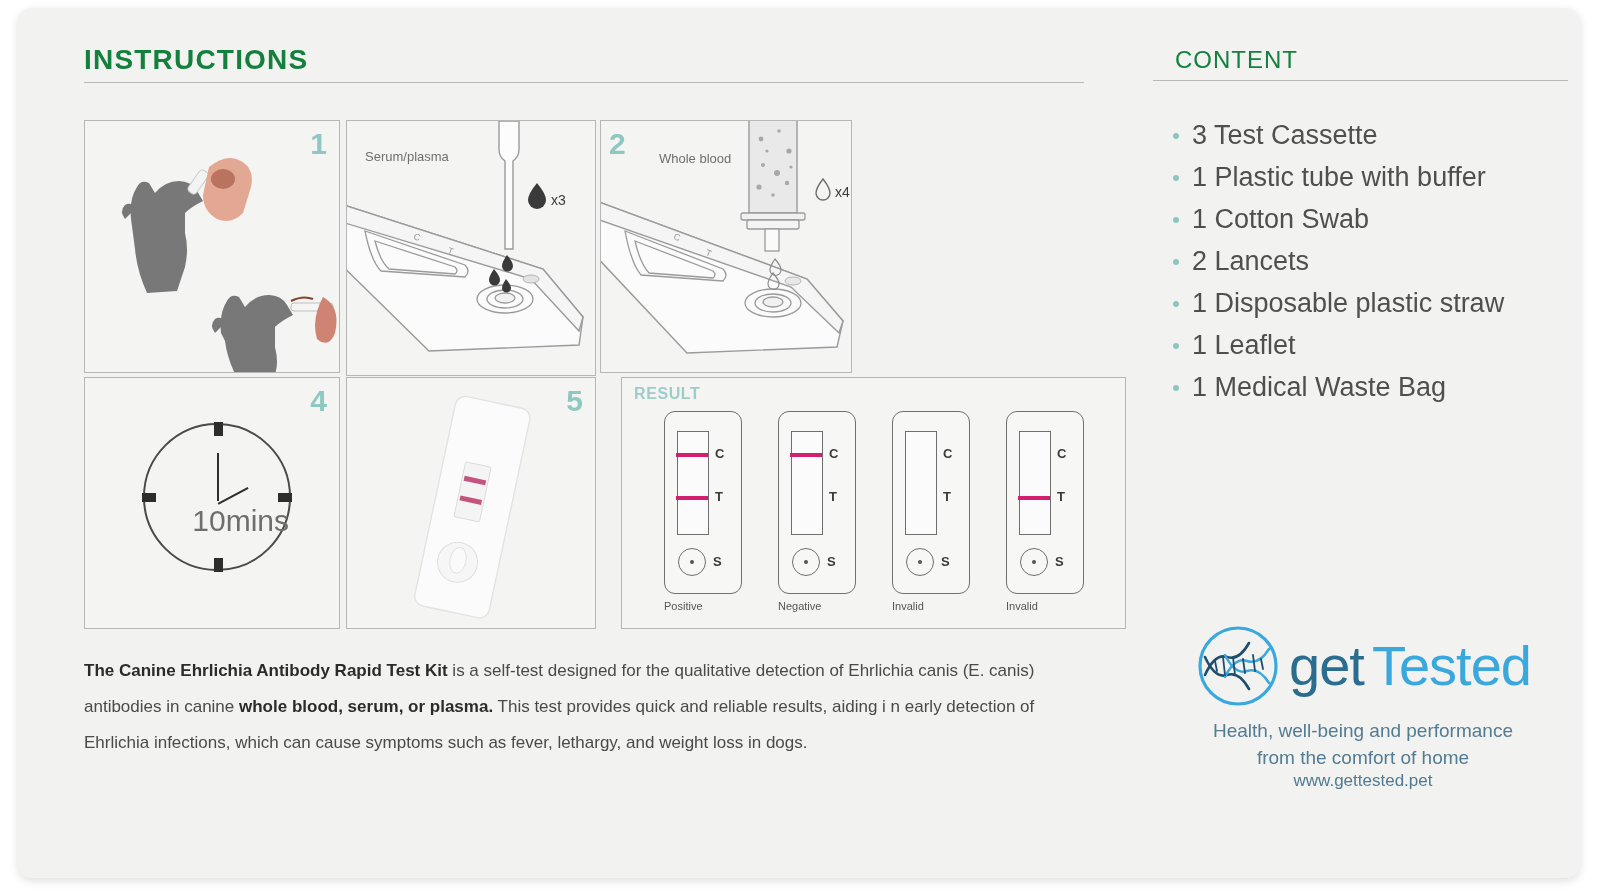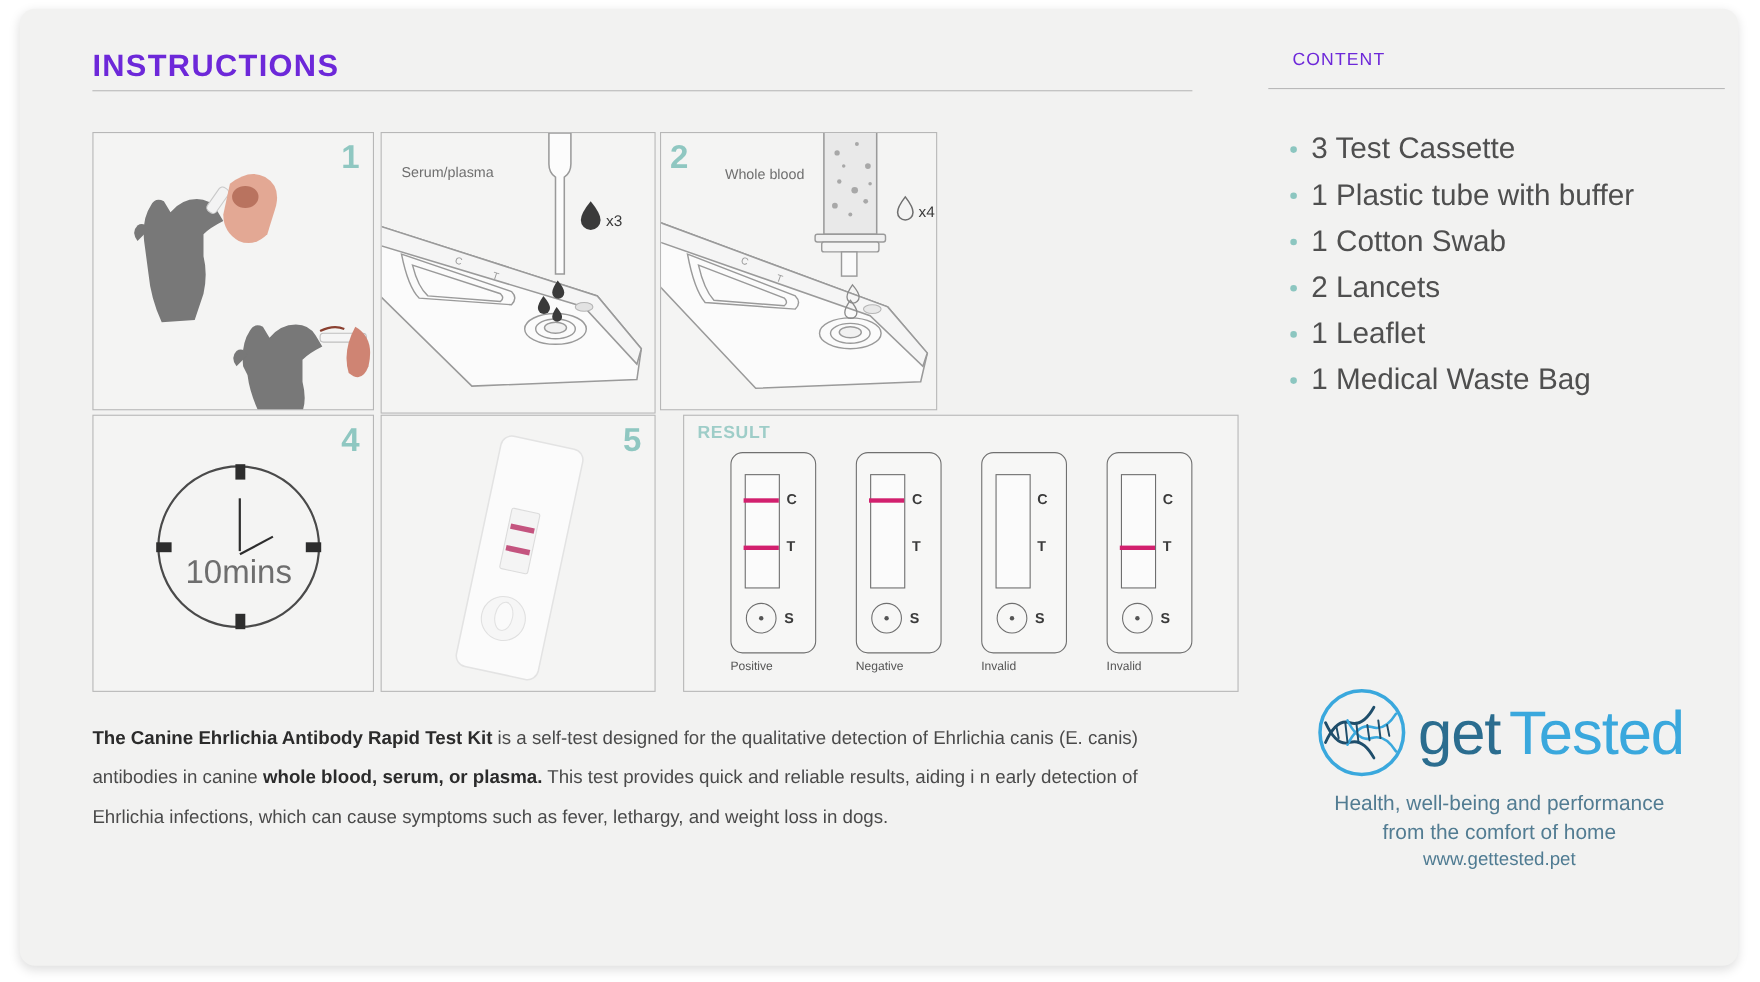--- a/index.html
+++ b/index.html
@@ -15,33 +15,33 @@
     width: 1562px; height: 870px;
     background: #f2f2f1;
     border-radius: 14px;
     box-shadow: 0 3px 10px rgba(0,0,0,0.13);
     overflow: hidden;
   }
 
   
   .sec-title {
     position: absolute;
-    color: #6d28d9;
+    color: #15803d;
     font-size: 28px;
     font-weight: bold;
     letter-spacing: 1.2px;
   }
   .sec-rule {
     position: absolute;
     height: 1px;
     background: #b9b9b9;
   }
   #instructions-title { left: 66px; top: 36px; }
   #instructions-rule  { left: 66px; top: 74px; width: 1000px; }
-  #content-title      { left: 1157px; top: 38px; font-size: 16px; font-weight: normal; letter-spacing:1px;}
+  #content-title      { left: 1157px; top: 38px; font-size: 24px; font-weight: normal; letter-spacing:1px;}
   #content-rule       { left: 1135px; top: 72px; width: 415px; }
 
   
   .panel {
     position: absolute;
     background: #f4f4f3;
     border: 1px solid #b7b7b7;
     overflow: hidden;
   }
   .step-num {
@@ -119,21 +119,21 @@
     width: 2.4px; height: 48px; background: #2d2d2d;
   }
   .hand-hr {
     position: absolute; left: 72px; top: 45px;
     width: 2.4px; height: 34px; background: #2d2d2d;
     transform-origin: 50% 100%;
     transform: rotate(62deg);
   }
   .clock-text {
     position: absolute; left: 0; right: 0; top: 79px;
-    text-align: center; font-size: 30px; color: #6e6e6e;
+    text-align: right; font-size: 30px; color: #6e6e6e;
   }
 
   
   #content-list {
     position: absolute; left: 1152px; top: 106px; width: 420px;
     list-style: none;
   }
   #content-list li {
     position: relative;
     padding-left: 22px;
@@ -366,20 +366,21 @@
       </div>
 
     </div>
   </div>
 
   <ul id="content-list">
     <li>3 Test Cassette</li>
     <li>1 Plastic tube with buffer</li>
     <li>1 Cotton Swab</li>
     <li>2 Lancets</li>
+    <li>1 Disposable plastic straw</li>
     <li>1 Leaflet</li>
     <li>1 Medical Waste Bag</li>
   </ul>
 
   <p id="description"><b>The Canine Ehrlichia Antibody Rapid Test Kit</b><span> is a self-test designed for the qualitative detection of Ehrlichia canis (E. canis) antibodies in canine </span><b>whole blood, serum, or plasma.</b><span> This test provides quick and reliable results, aiding i n early detection of Ehrlichia infections, which can cause symptoms such as fever, lethargy, and weight loss in dogs.</span></p>
 
   <div class="watermark"></div>
 
   <div id="logo-block">
     <div class="logo-row">

